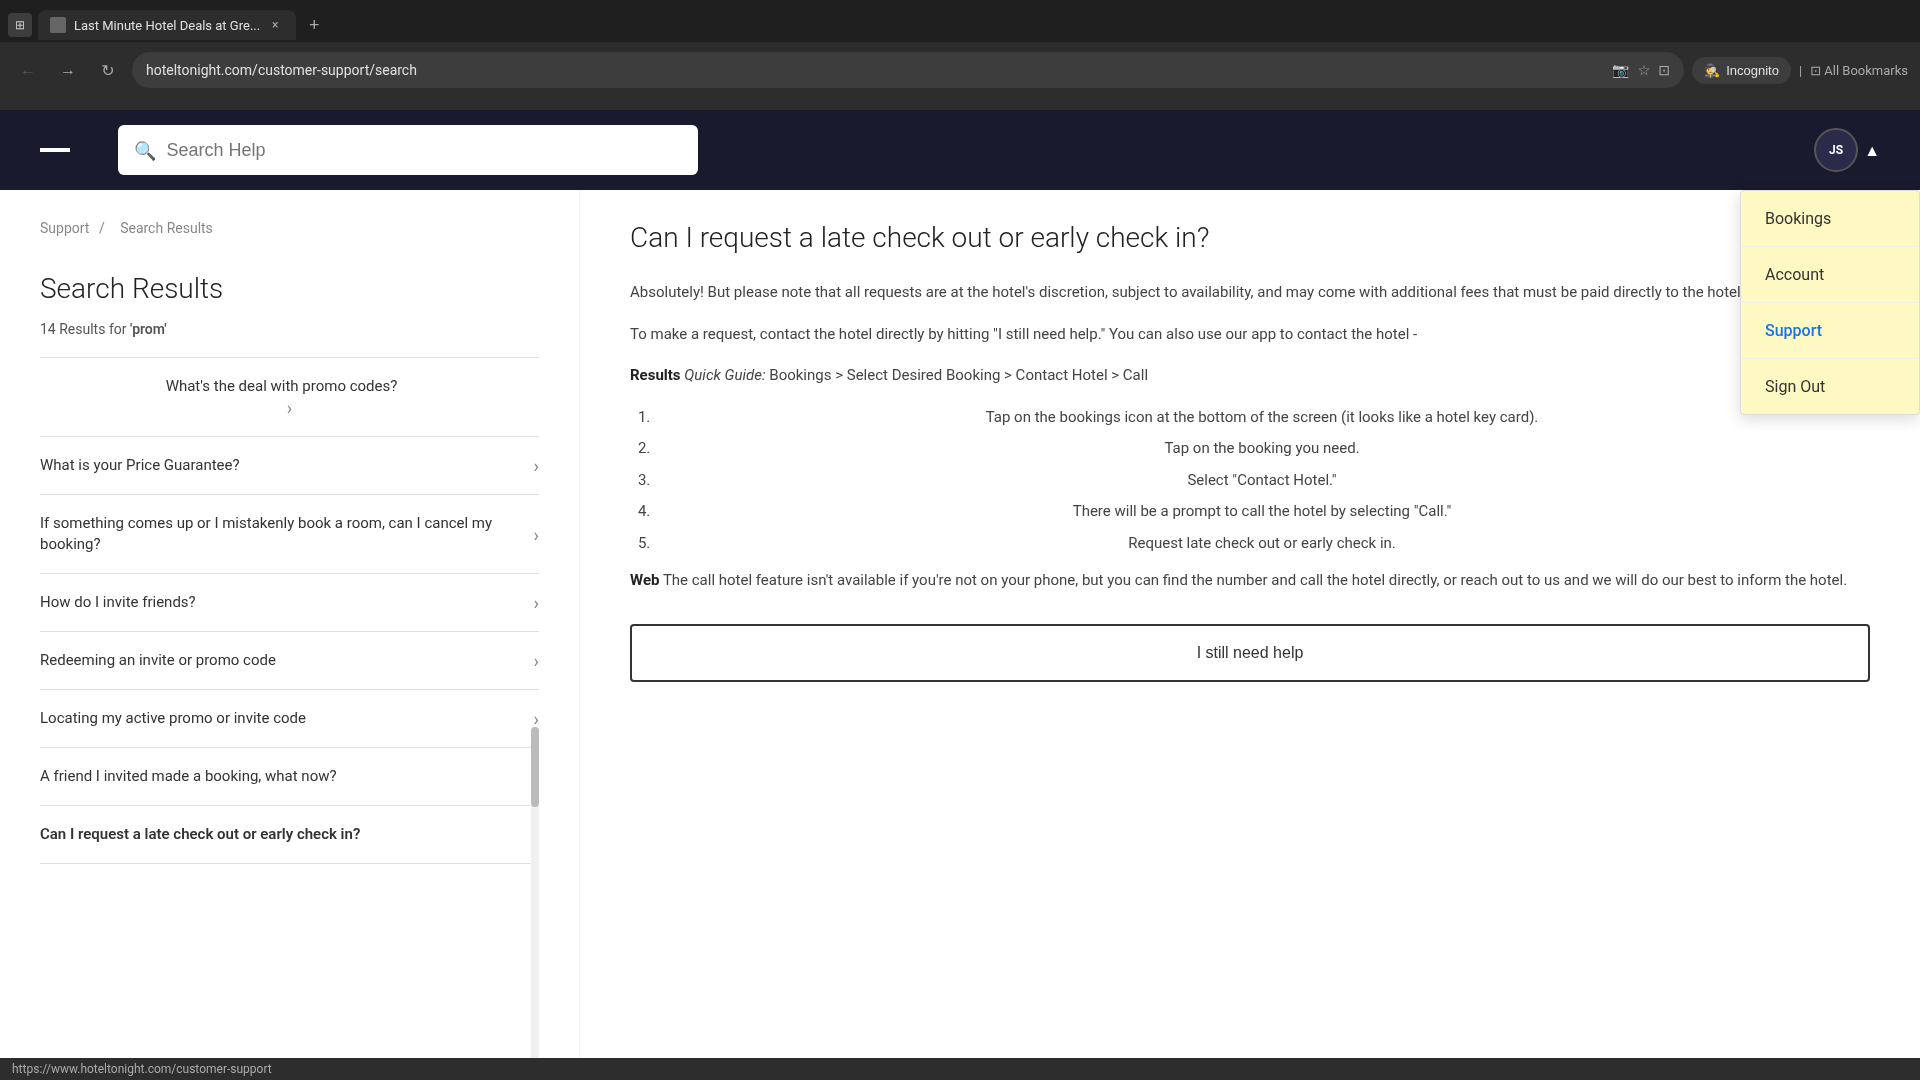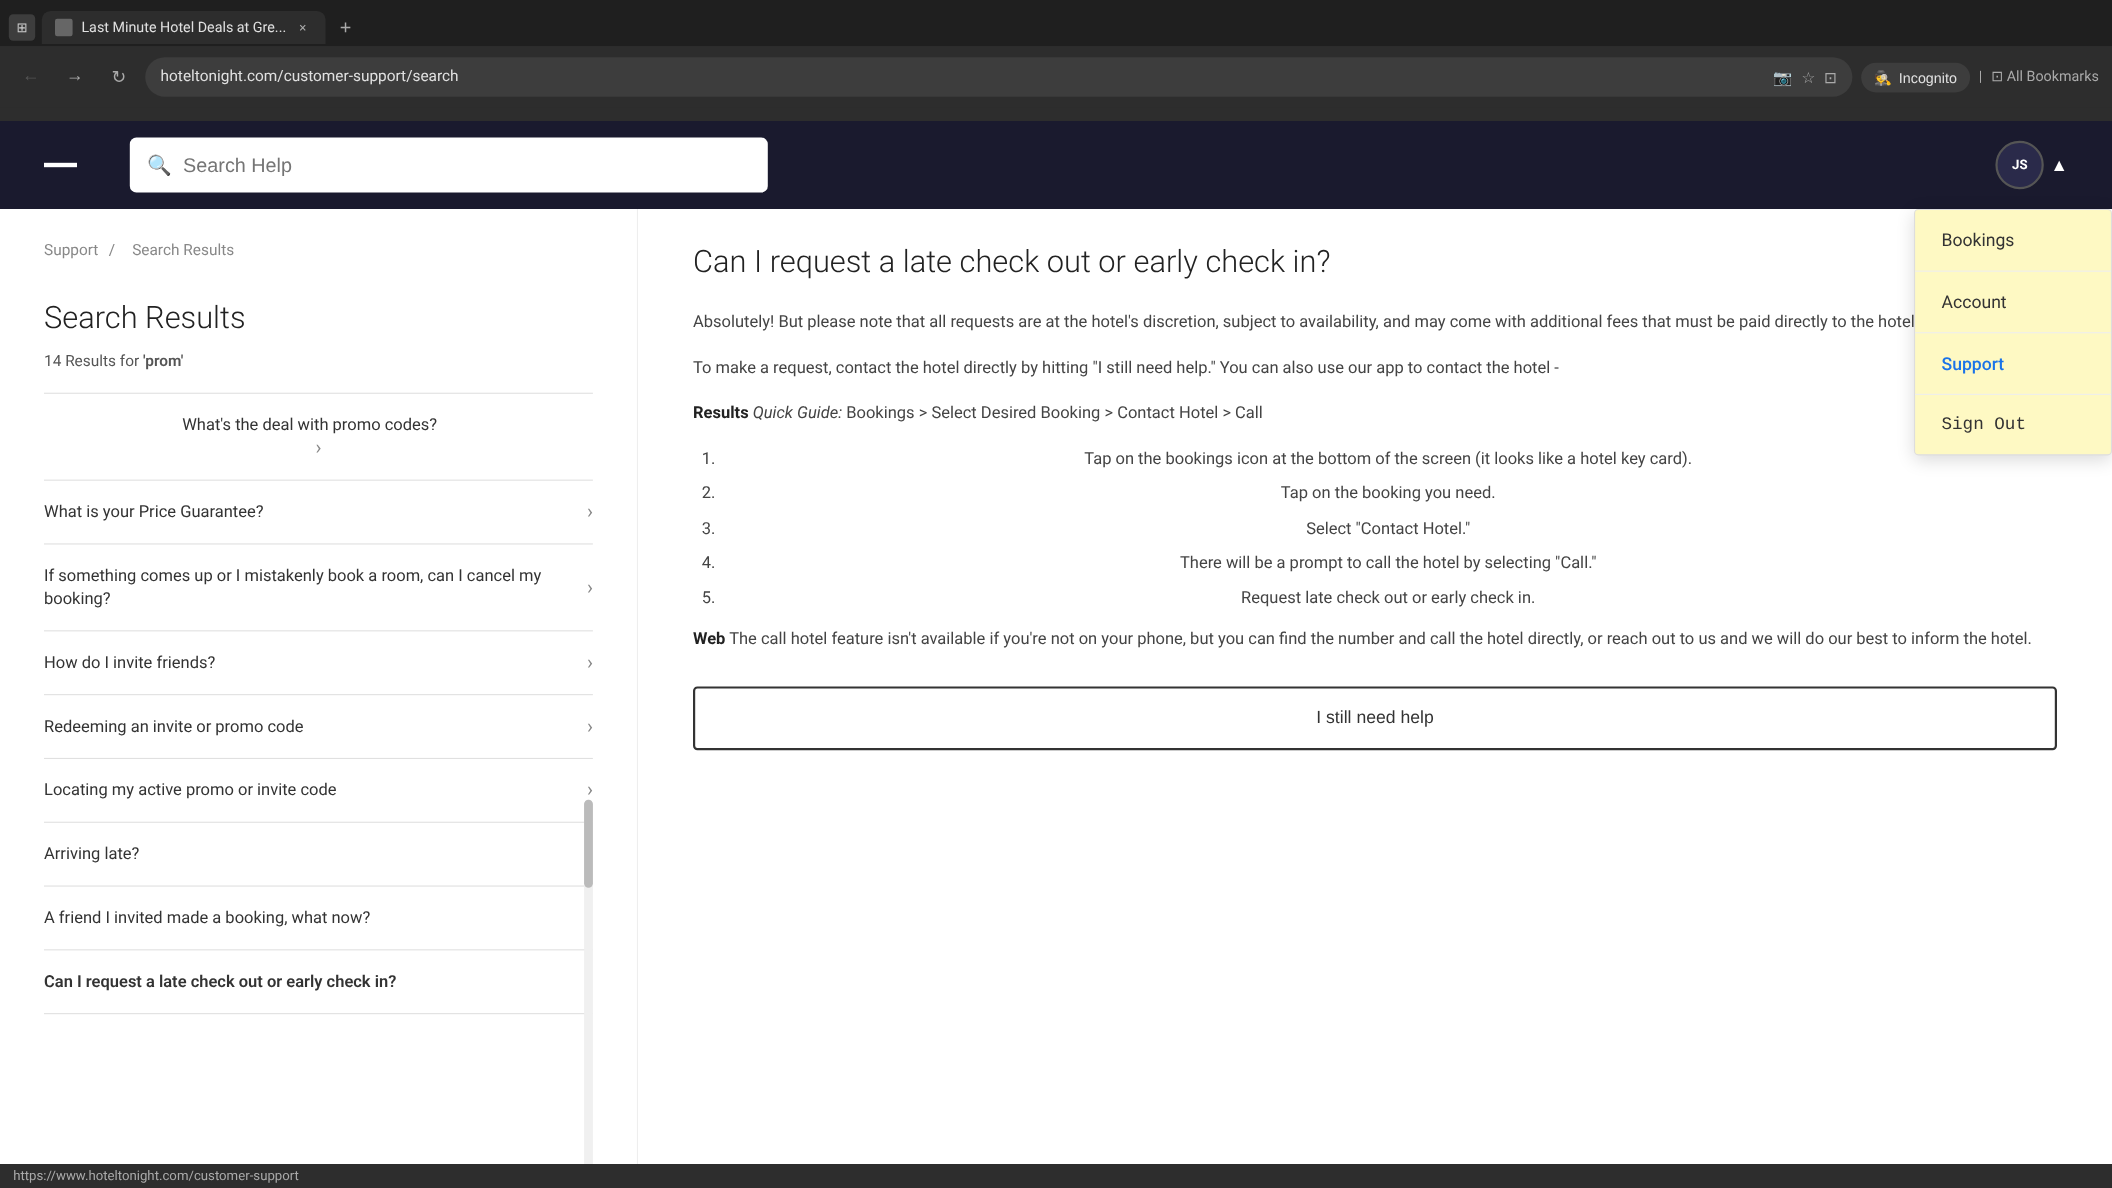--- a/index.html
+++ b/index.html
@@ -411,21 +411,20 @@
       display: block;
       padding: 18px 24px;
       font-size: 16px;
       color: #333;
       text-decoration: none;
       cursor: pointer;
       border-bottom: 1px solid #eee;
     }
     .dropdown-item:last-child {
       border-bottom: none;
-      font-family: Liberation Mono, monospace;
     }
     .dropdown-item.active {
       color: #333;
       font-weight: 500;
     }
 
     
     .status-bar {
       position: fixed;
       bottom: 0;
@@ -531,24 +530,20 @@
         <a class="result-item">
           <span class="result-item-text">How do I invite friends?</span>
           <span class="result-item-chevron">›</span>
         </a>
         <a class="result-item">
           <span class="result-item-text">Redeeming an invite or promo code</span>
           <span class="result-item-chevron">›</span>
         </a>
         <a class="result-item">
           <span class="result-item-text">Locating my active promo or invite code</span>
-          <span class="result-item-chevron">›</span>
-        </a>
-        <a class="result-item">
-          <span class="result-item-text">Arriving late?</span>
           <span class="result-item-chevron">›</span>
         </a>
         <a class="result-item">
           <span class="result-item-text">A friend I invited made a booking, what now?</span>
           <span class="result-item-chevron">›</span>
         </a>
         <a class="result-item active">
           <span class="result-item-text">Can I request a late check out or early check in?</span>
           <span class="result-item-chevron">›</span>
         </a>

